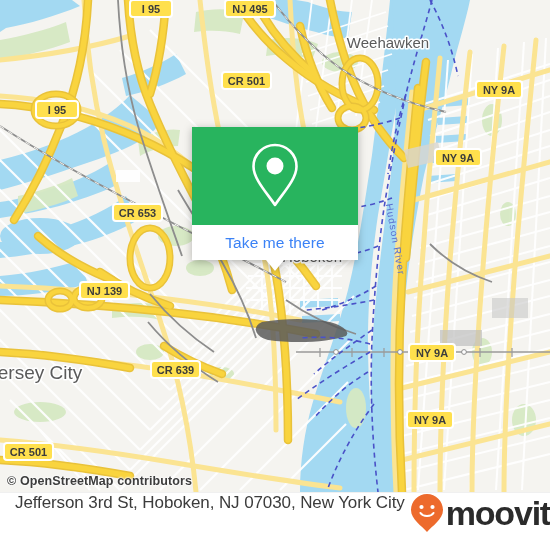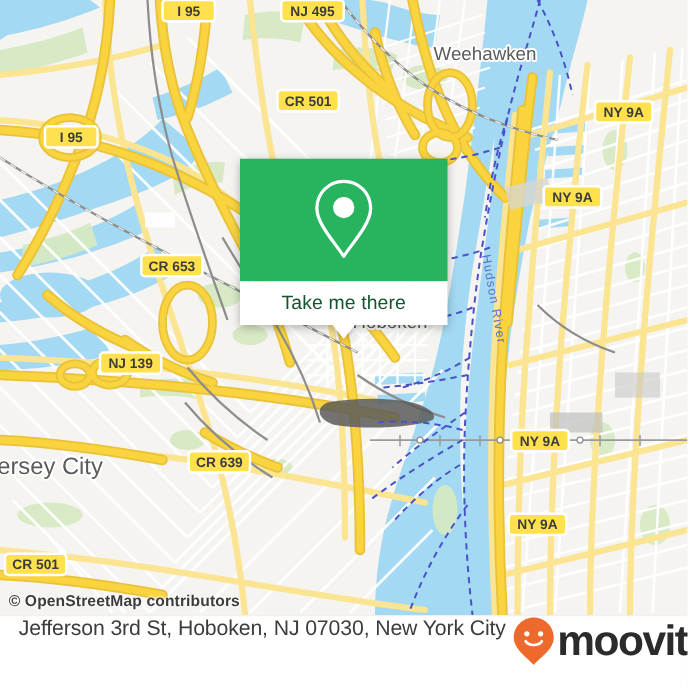--- a/index.html
+++ b/index.html
@@ -61,21 +61,21 @@
   .popup-foot {
     height: 35px;
     background: #ffffff;
     display: flex;
     align-items: center;
     justify-content: center;
     position: relative;
   }
   .popup-foot-label {
     font-size: 15.5px;
-    color: #14532d;
+    color: #3b82f6;
     letter-spacing: 0.1px;
   }
   .popup-tail {
     position: absolute;
     left: 50%;
     top: 100%;
     margin-left: -9px;
     width: 0; height: 0;
     border-left: 9px solid transparent;
     border-right: 9px solid transparent;

